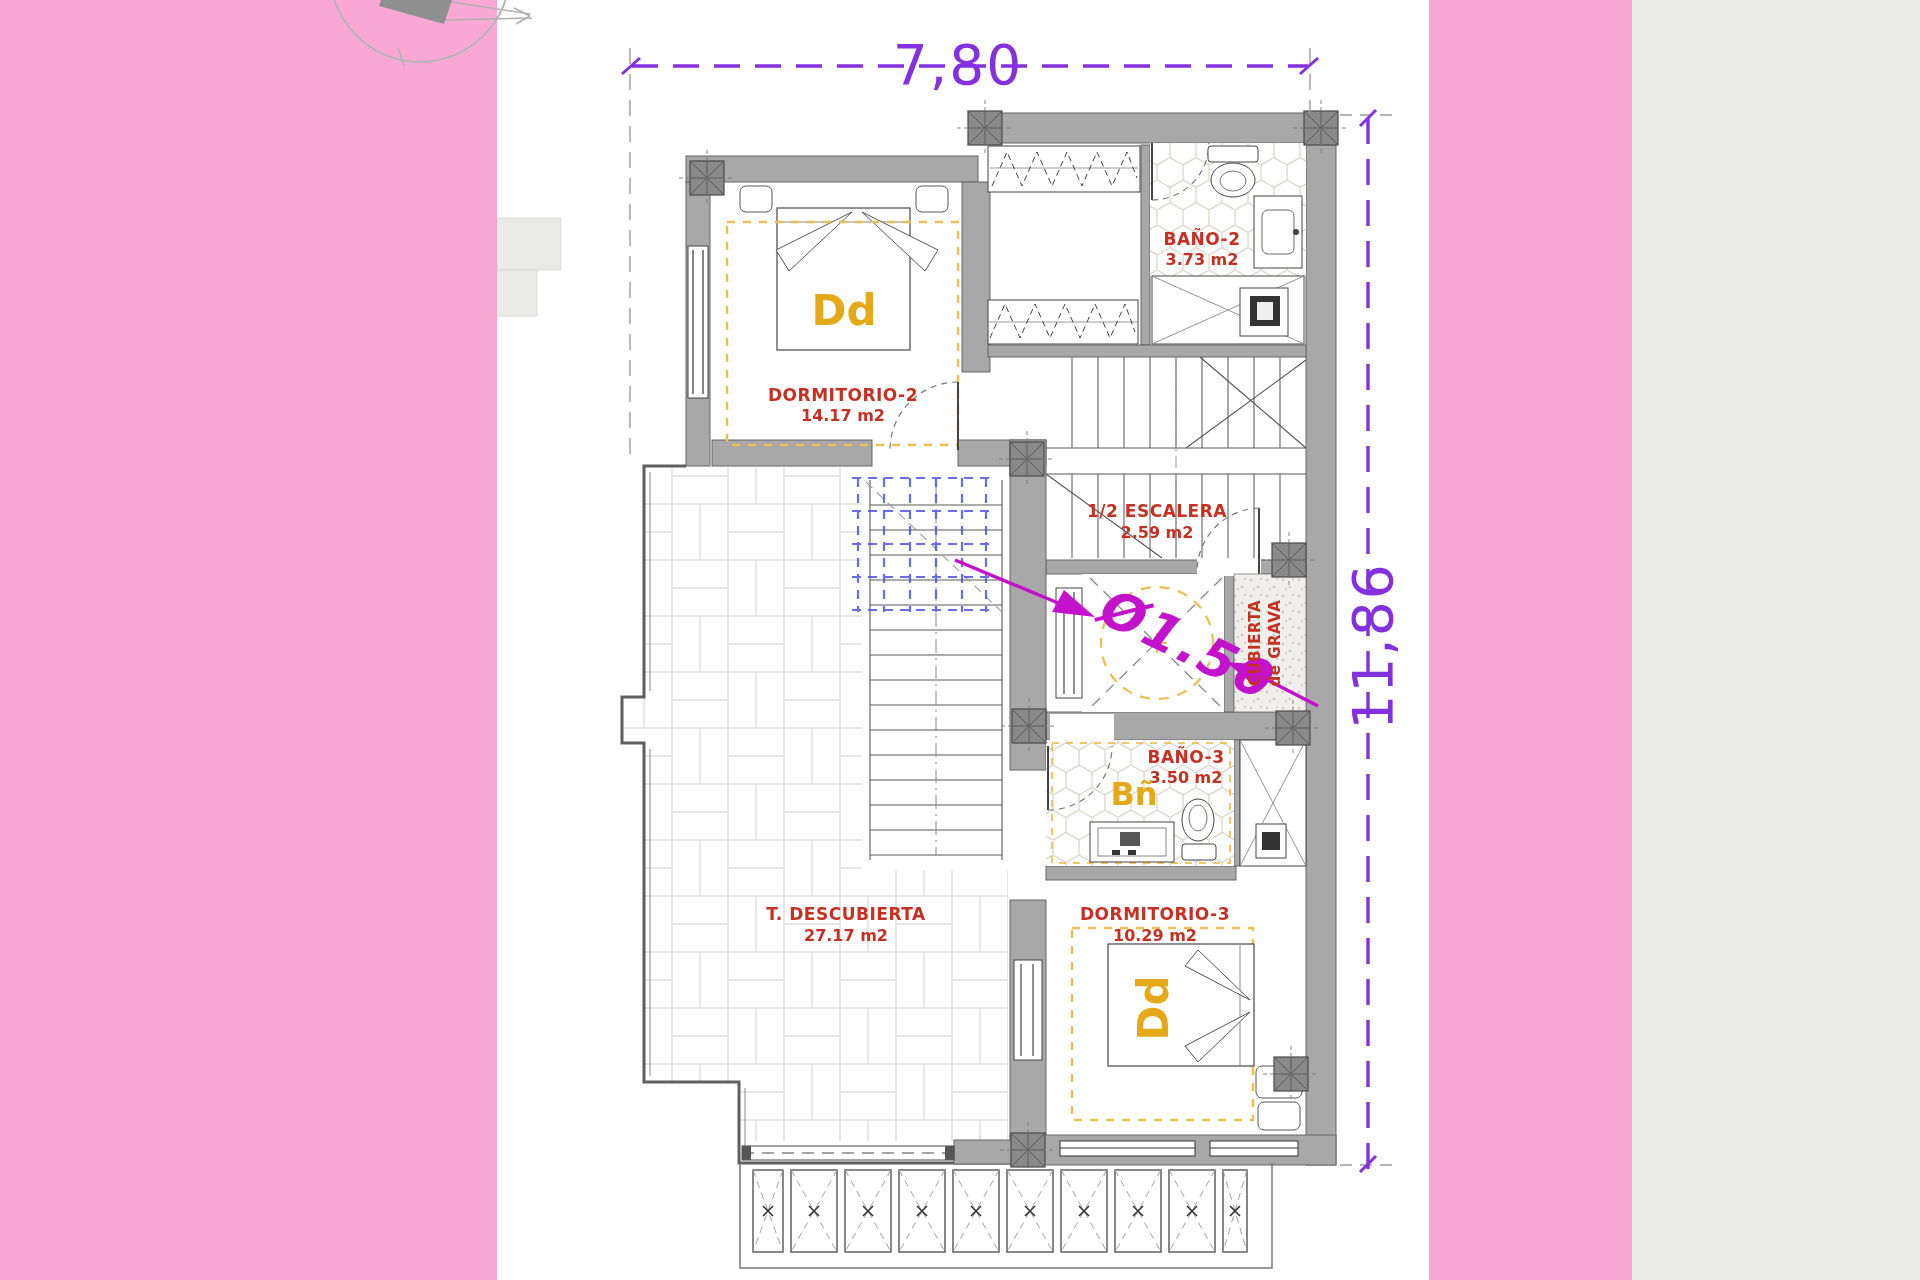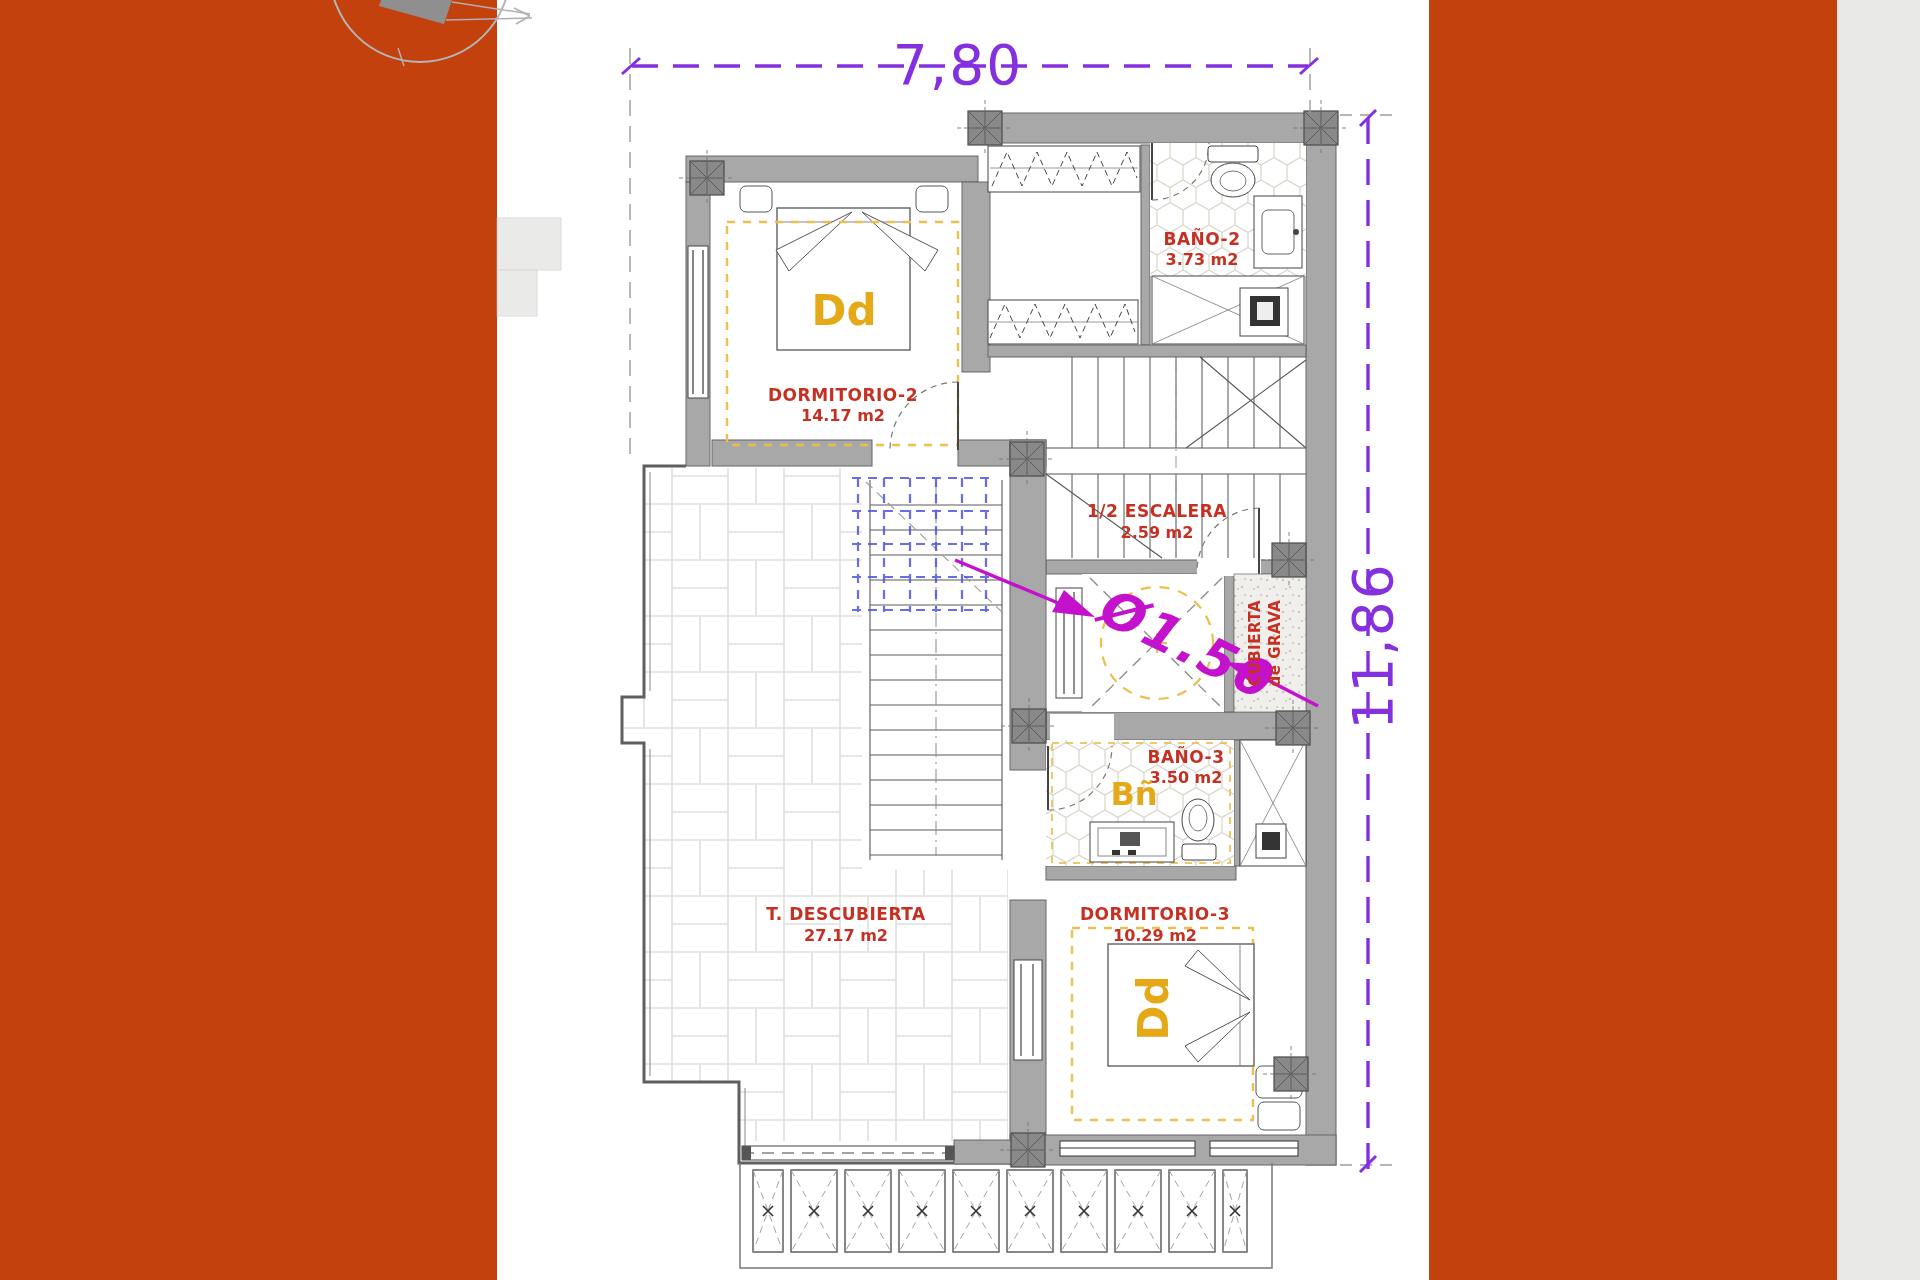--- a/index.html
+++ b/index.html
@@ -1,17 +1,17 @@
 <!DOCTYPE html>
 <html><head>
 <meta charset="utf-8">
 <style>
   html,body{margin:0;padding:0;}
   body{background:#e9e9e7;font-family:"DejaVu Sans",sans-serif;}
-  .stage{position:relative;width:1837px;height:1280px;background:#c2410c;overflow:hidden;}
+  .stage{position:relative;width:1632px;height:1280px;background:#f9a8d4;overflow:hidden;}
   svg{position:absolute;left:0;top:0;display:block;}
   text{font-family:"DejaVu Sans",sans-serif;}
   .rl{font-size:17px;font-weight:bold;letter-spacing:.5px;}
   .rla{font-size:16px;font-weight:bold;}
   .code-lg{font-size:42px;font-weight:bold;}
   .code-md{font-size:32px;font-weight:bold;}
   .dim{font-size:55px;font-weight:normal;letter-spacing:2px;}
   .diam{font-size:52px;font-weight:bold;font-style:italic;letter-spacing:3px;}
   .roofl{font-size:15px;font-weight:bold;letter-spacing:.5px;}
 </style>

